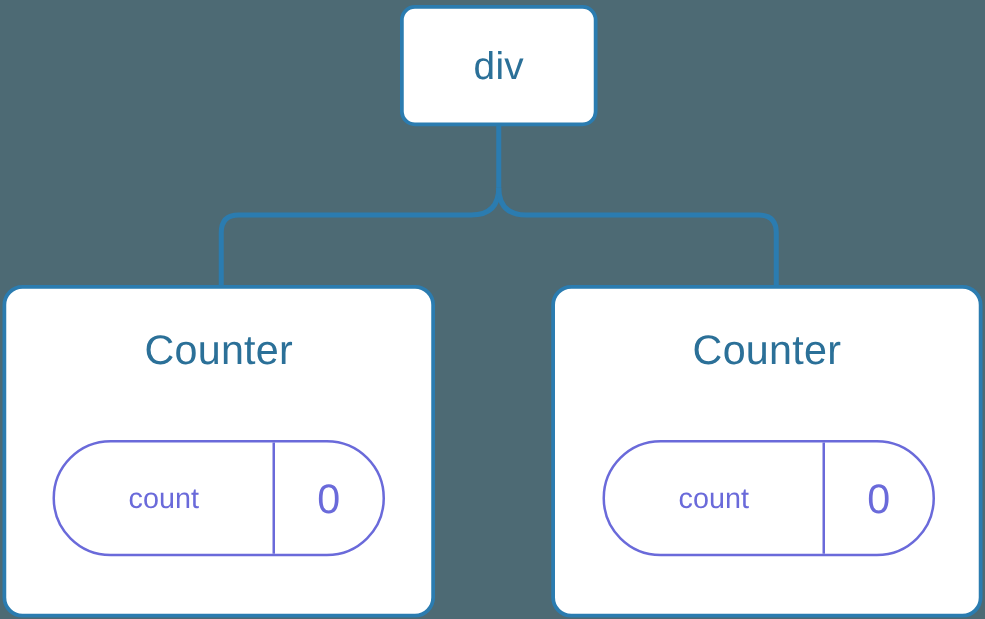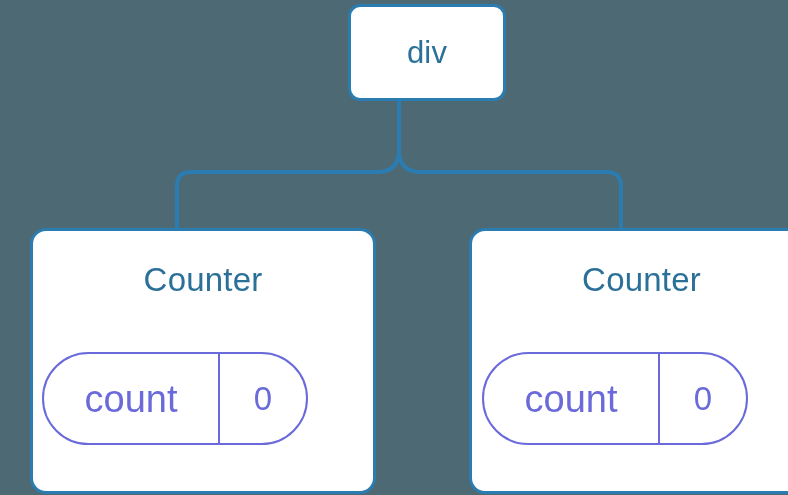--- a/index.html
+++ b/index.html
@@ -33,21 +33,20 @@
   
   .node {
     position: absolute;
     box-sizing: border-box;
     background: #ffffff;
     border: 3px solid #2b7cb0;
     border-radius: 14px;
     display: flex;
     flex-direction: column;
     align-items: center;
-    margin-left: 28px;
   }
 
   
   .node-root {
     left: 320px;
     top: 4px;
     width: 158px;
     height: 97px;
     border-radius: 12px;
     justify-content: center;
@@ -90,21 +89,21 @@
   }
   .state-pill-left  { left: 42px;  width: 266px; }
   .state-pill-right { left: 482px; width: 266px; }
 
   .pill-key {
     flex: 0 0 174px;
     display: flex;
     align-items: center;
     justify-content: center;
     border-right: 2px solid #6a6ada;
-    font-size: 38px;
+    font-size: 23px;
     color: #6a6ada;
     line-height: 1;
   }
   .pill-value {
     flex: 1 1 auto;
     display: flex;
     align-items: center;
     justify-content: center;
     font-size: 33px;
     color: #6a6ada;

